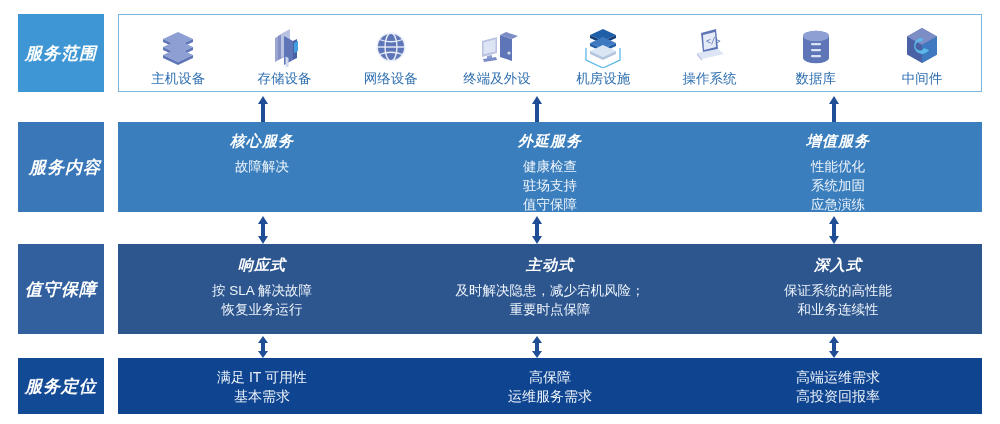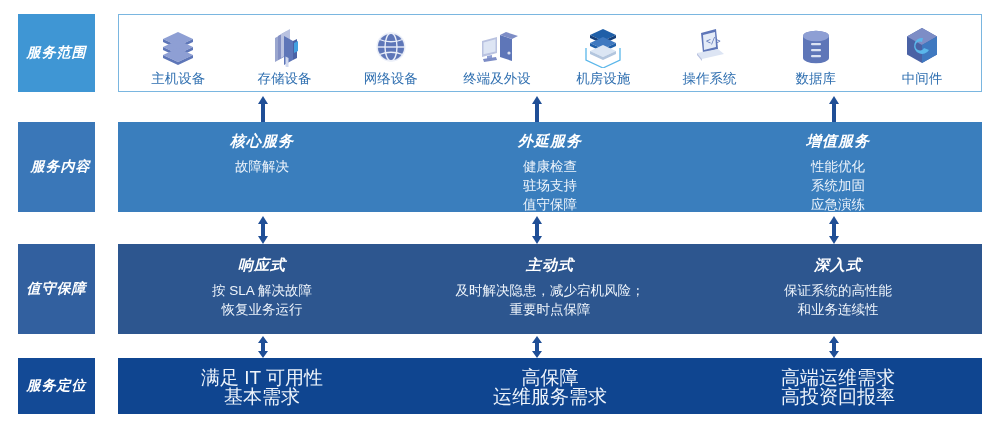--- a/index.html
+++ b/index.html
@@ -15,26 +15,26 @@
     position: relative;
   }
   .diagram {
     position: relative;
     width: 1000px;
     height: 424px;
   }
   .row-label {
     position: absolute;
     left: 18px;
-    width: 77px;
+    width: 86px;
     display: flex;
     align-items: center;
     justify-content: center;
     color: #ffffff;
-    font-size: 14px;
+    font-size: 17px;
     font-weight: bold;
     font-style: italic;
     letter-spacing: 1px;
     box-sizing: border-box;
   }
   .row-panel {
     position: absolute;
     left: 118px;
     right: 18px;
     box-sizing: border-box;
@@ -133,21 +133,21 @@
     top: 358px;
     height: 56px;
     background: #134a96;
   }
   #row-position .row-panel {
     top: 358px;
     height: 56px;
     background: #0f4590;
   }
   #row-position .tier-col { padding-top: 10px; }
-  #row-position .tier-line { font-size: 19px; line-height: 19px; }
+  #row-position .tier-line { font-size: 14px; line-height: 19px; }
 
   
   .arrow {
     position: absolute;
     width: 14px;
     color: #1f4e96;
   }
   .arrow svg { display: block; }
 </style>
 </head>

